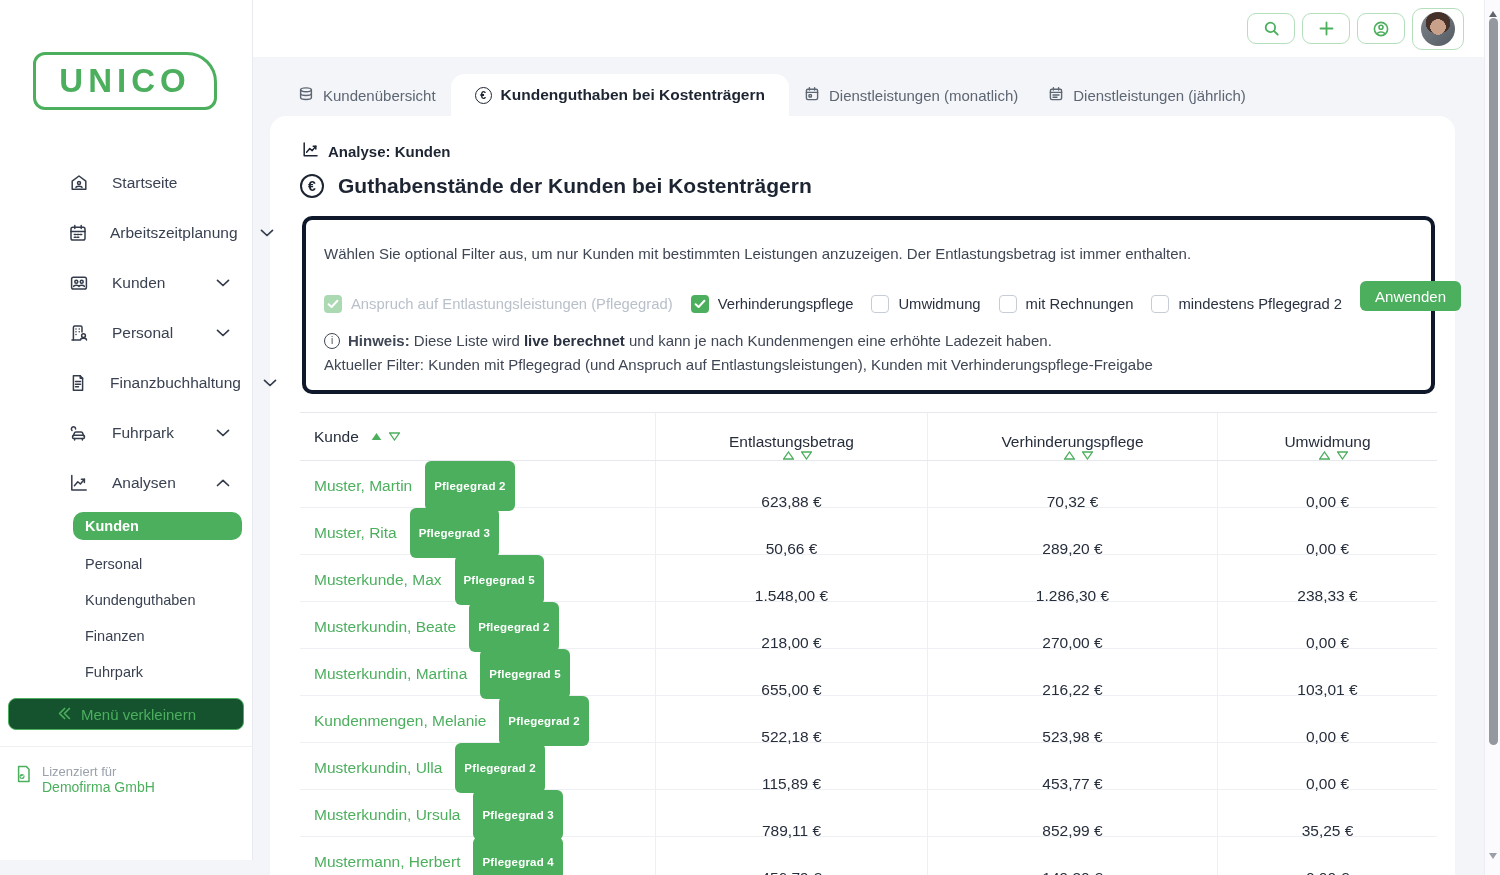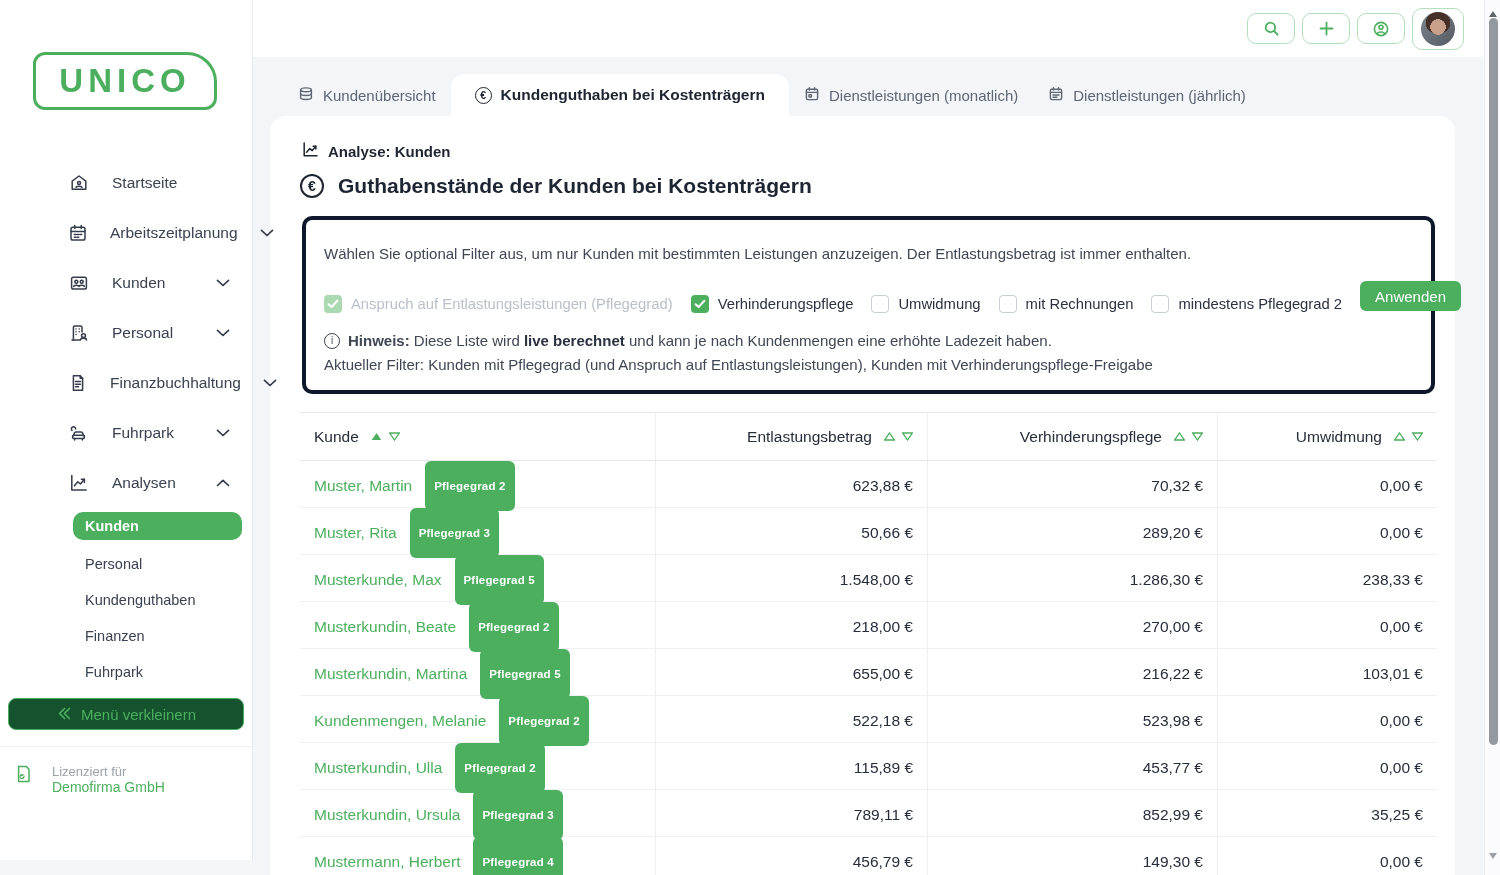--- a/index.html
+++ b/index.html
@@ -36,21 +36,21 @@
   .chev { margin-left:auto; display:flex; }
   .submenu { padding:2px 10px 0 33px; }
   .sub-item { height:36px; display:flex; align-items:center; padding-left:12px;
     font-size:14.5px; color:#3a4252; cursor:pointer; }
   .sub-item.active { background:#4caf5e; color:#fff; font-weight:bold; border-radius:10px;
     height:28px; margin:2px 0 6px 0; }
   .collapse-btn { position:absolute; left:8px; top:698px; width:236px; height:32px;
     border:1px solid #4caf5e; border-radius:8px; background:#14532d; color:#4caf5e;
     display:flex; align-items:center; justify-content:center; gap:10px; font-size:15px; cursor:pointer; }
   .side-divider { position:absolute; left:0; top:746px; width:253px; border-top:1px solid #edeff3; }
-  .license { position:absolute; left:14px; top:764px; display:flex; gap:19px; align-items:flex-start; }
+  .license { position:absolute; left:14px; top:764px; display:flex; gap:9px; align-items:flex-start; }
   .license-l1 { font-size:13px; color:#9aa1ab; line-height:15px; }
   .license-l2 { font-size:14px; color:#4caf5e; line-height:16px; }
 
   
   .tabs { position:absolute; left:283px; top:74px; height:42px; display:flex; align-items:stretch; z-index:1; }
   .tab { display:flex; align-items:center; gap:9px; padding:0 15px; font-size:15px; color:#5d6673; cursor:pointer; }
   .tab.active { background:#fff; border-radius:14px 14px 0 0; padding:0 24px;
     font-weight:bold; color:#1e2532; font-size:15.5px; }
   .euro-circle { width:17px; height:17px; border:1.6px solid currentColor; border-radius:50%;
     display:inline-flex; align-items:center; justify-content:center;
@@ -85,21 +85,21 @@
     display:inline-flex; align-items:center; justify-content:center; font-size:10px; font-style:normal; }
   .hint-bold { font-weight:bold; color:#2a3140; }
   .current-filter { margin-top:7px; font-size:15px; color:#3f4654; }
 
   
   .table { position:absolute; left:30px; top:296px; width:1137px; border-top:1px solid #e6e8ed; }
   .thead, .trow { display:grid; grid-template-columns:355px 272px 290px 220px; }
   .thead { height:48px; border-bottom:1px solid #e6e8ed; }
   .th { display:flex; align-items:center; padding:0 14px; font-size:15.5px; color:#262d3b; }
   .th.right { justify-content:flex-end; }
-  .th + .th, .td + .td { border-left:1px solid #edeff2; }
+  .th + .th, .td + .td { border-left:1px solid #edeff2;flex-direction:column; }
   .sorts { display:flex; gap:7px; margin-left:12px; }
   .sort-btn { display:flex; cursor:pointer; }
   .trow { height:47px; border-bottom:1px solid #eef0f3; }
   .td { display:flex; align-items:center; padding:0 14px; font-size:15.5px; color:#262d3b; }
   .td.right { justify-content:flex-end; }
   .cust-name { color:#4caf5e; margin-right:13px; cursor:pointer; }
   .badge { background:#4caf5e; color:#fff; font-size:11.5px; font-weight:bold;
     padding:19px 9px; border-radius:6px; letter-spacing:.2px; white-space:nowrap;text-align:center; }
 
   

